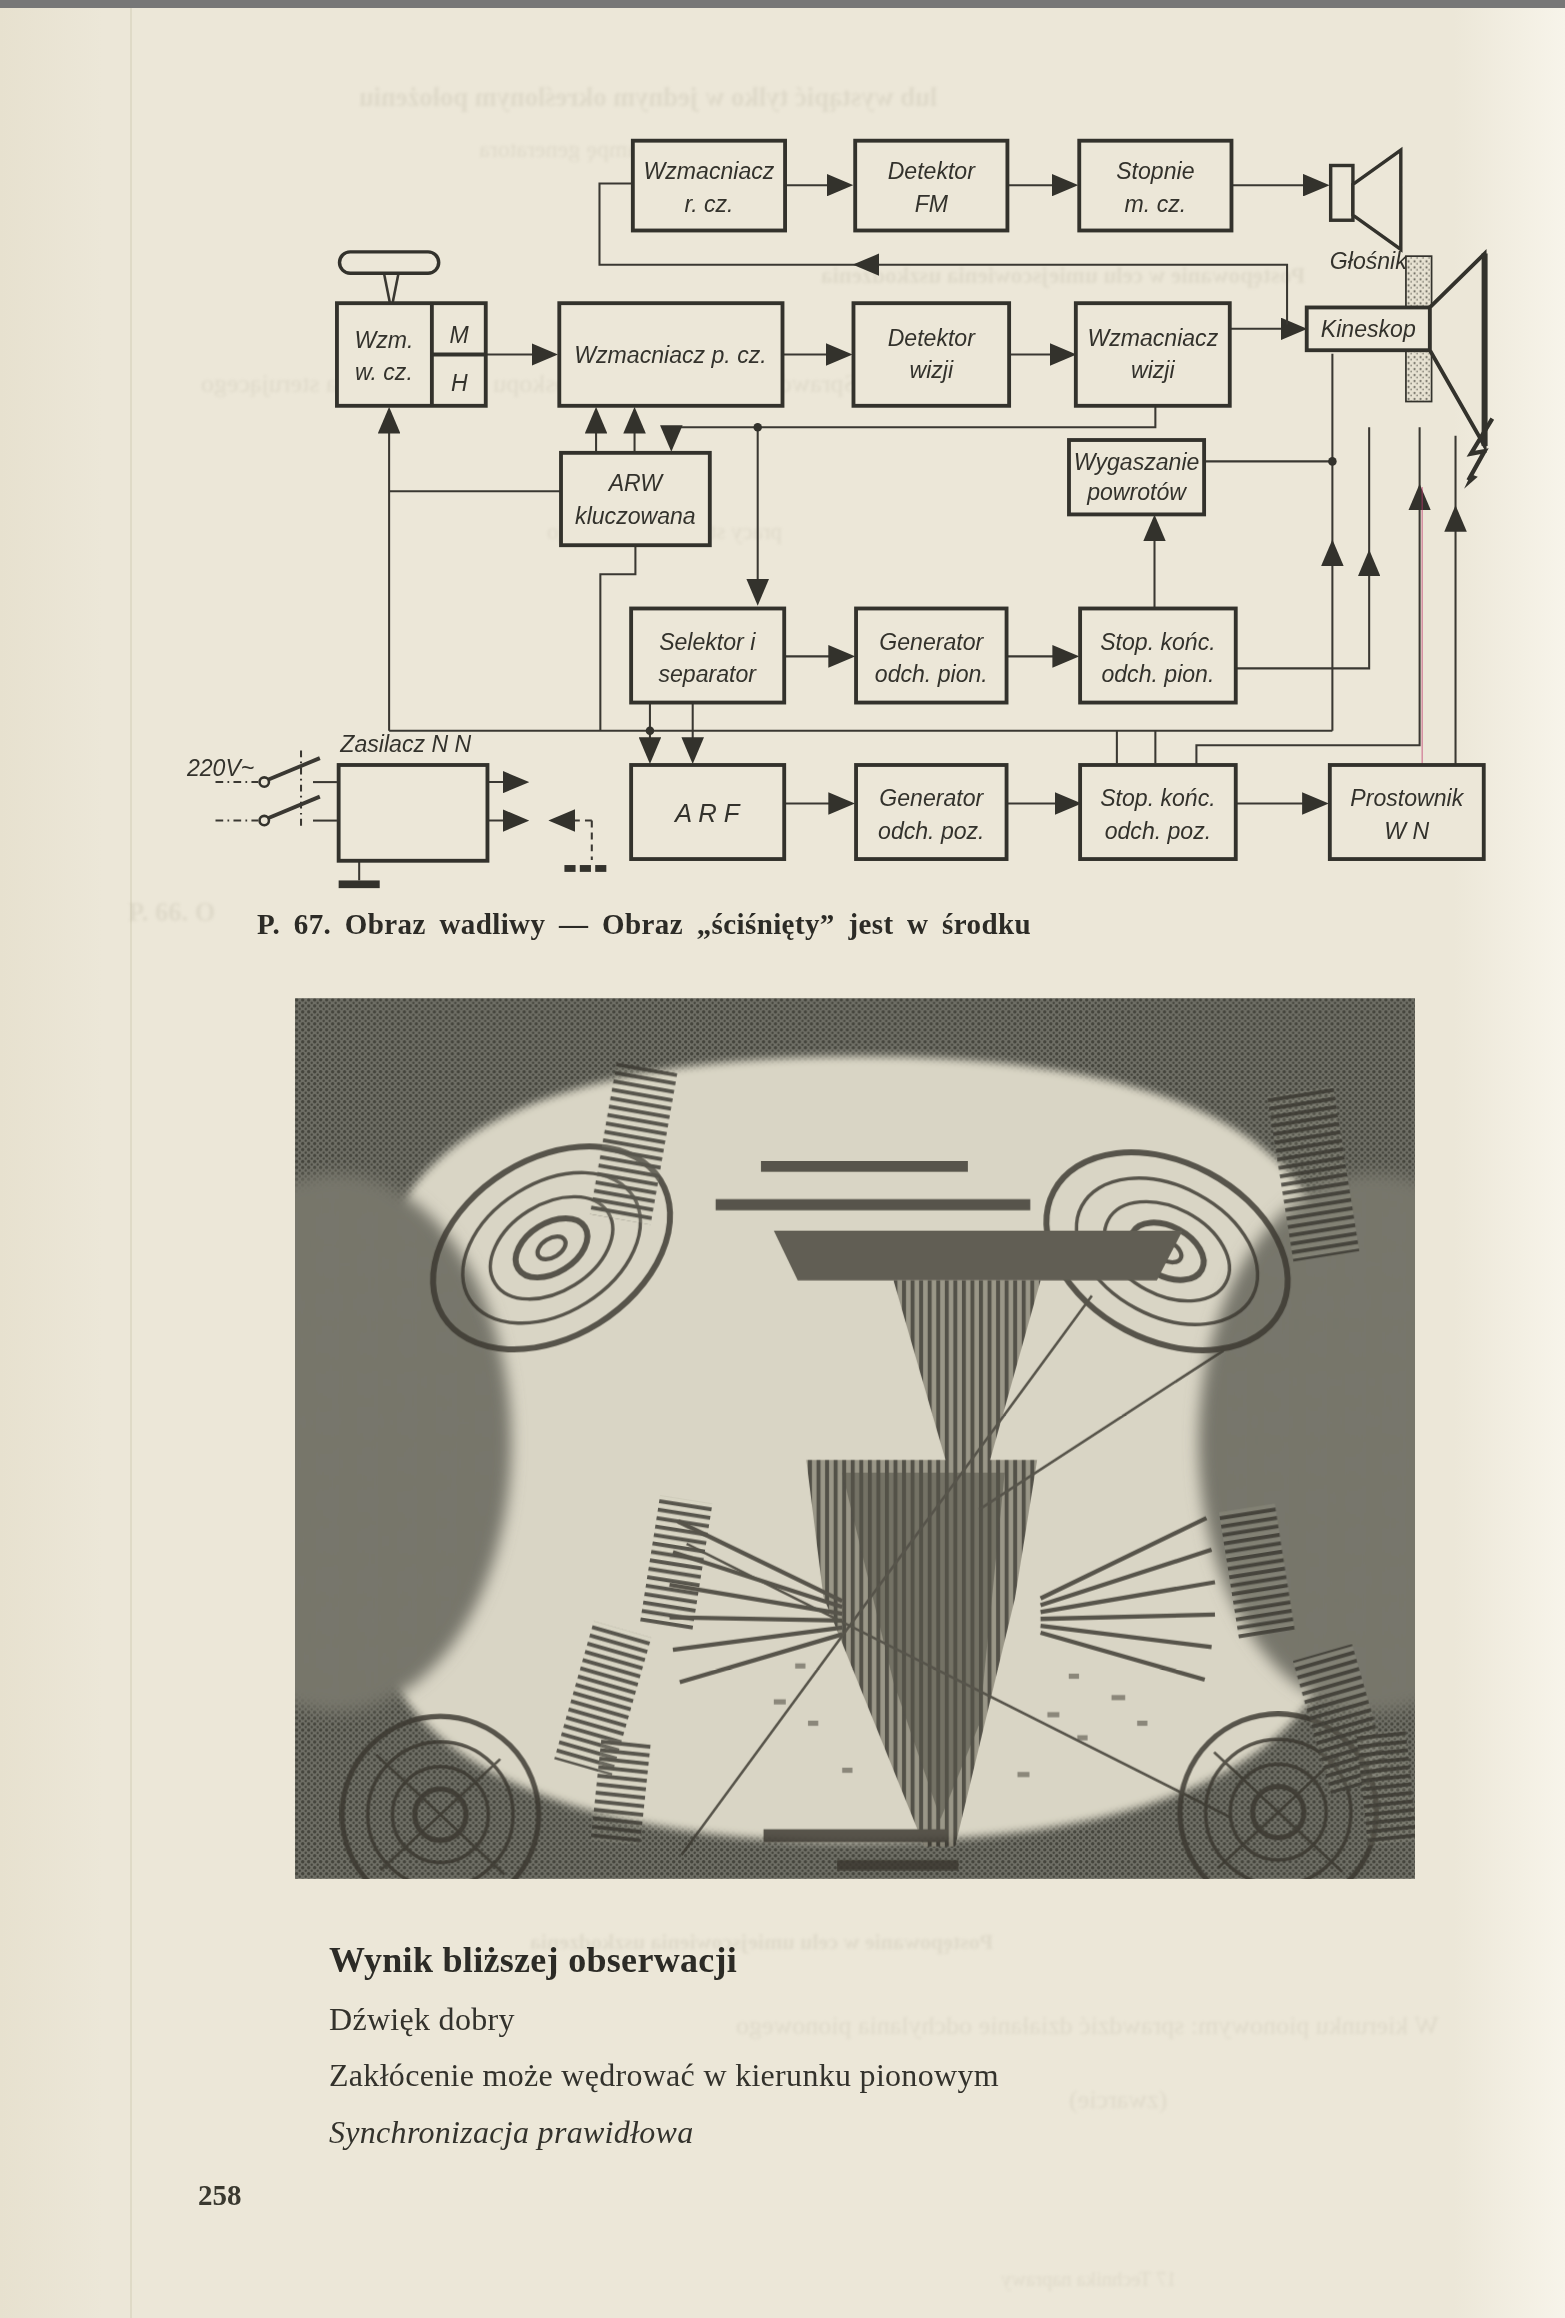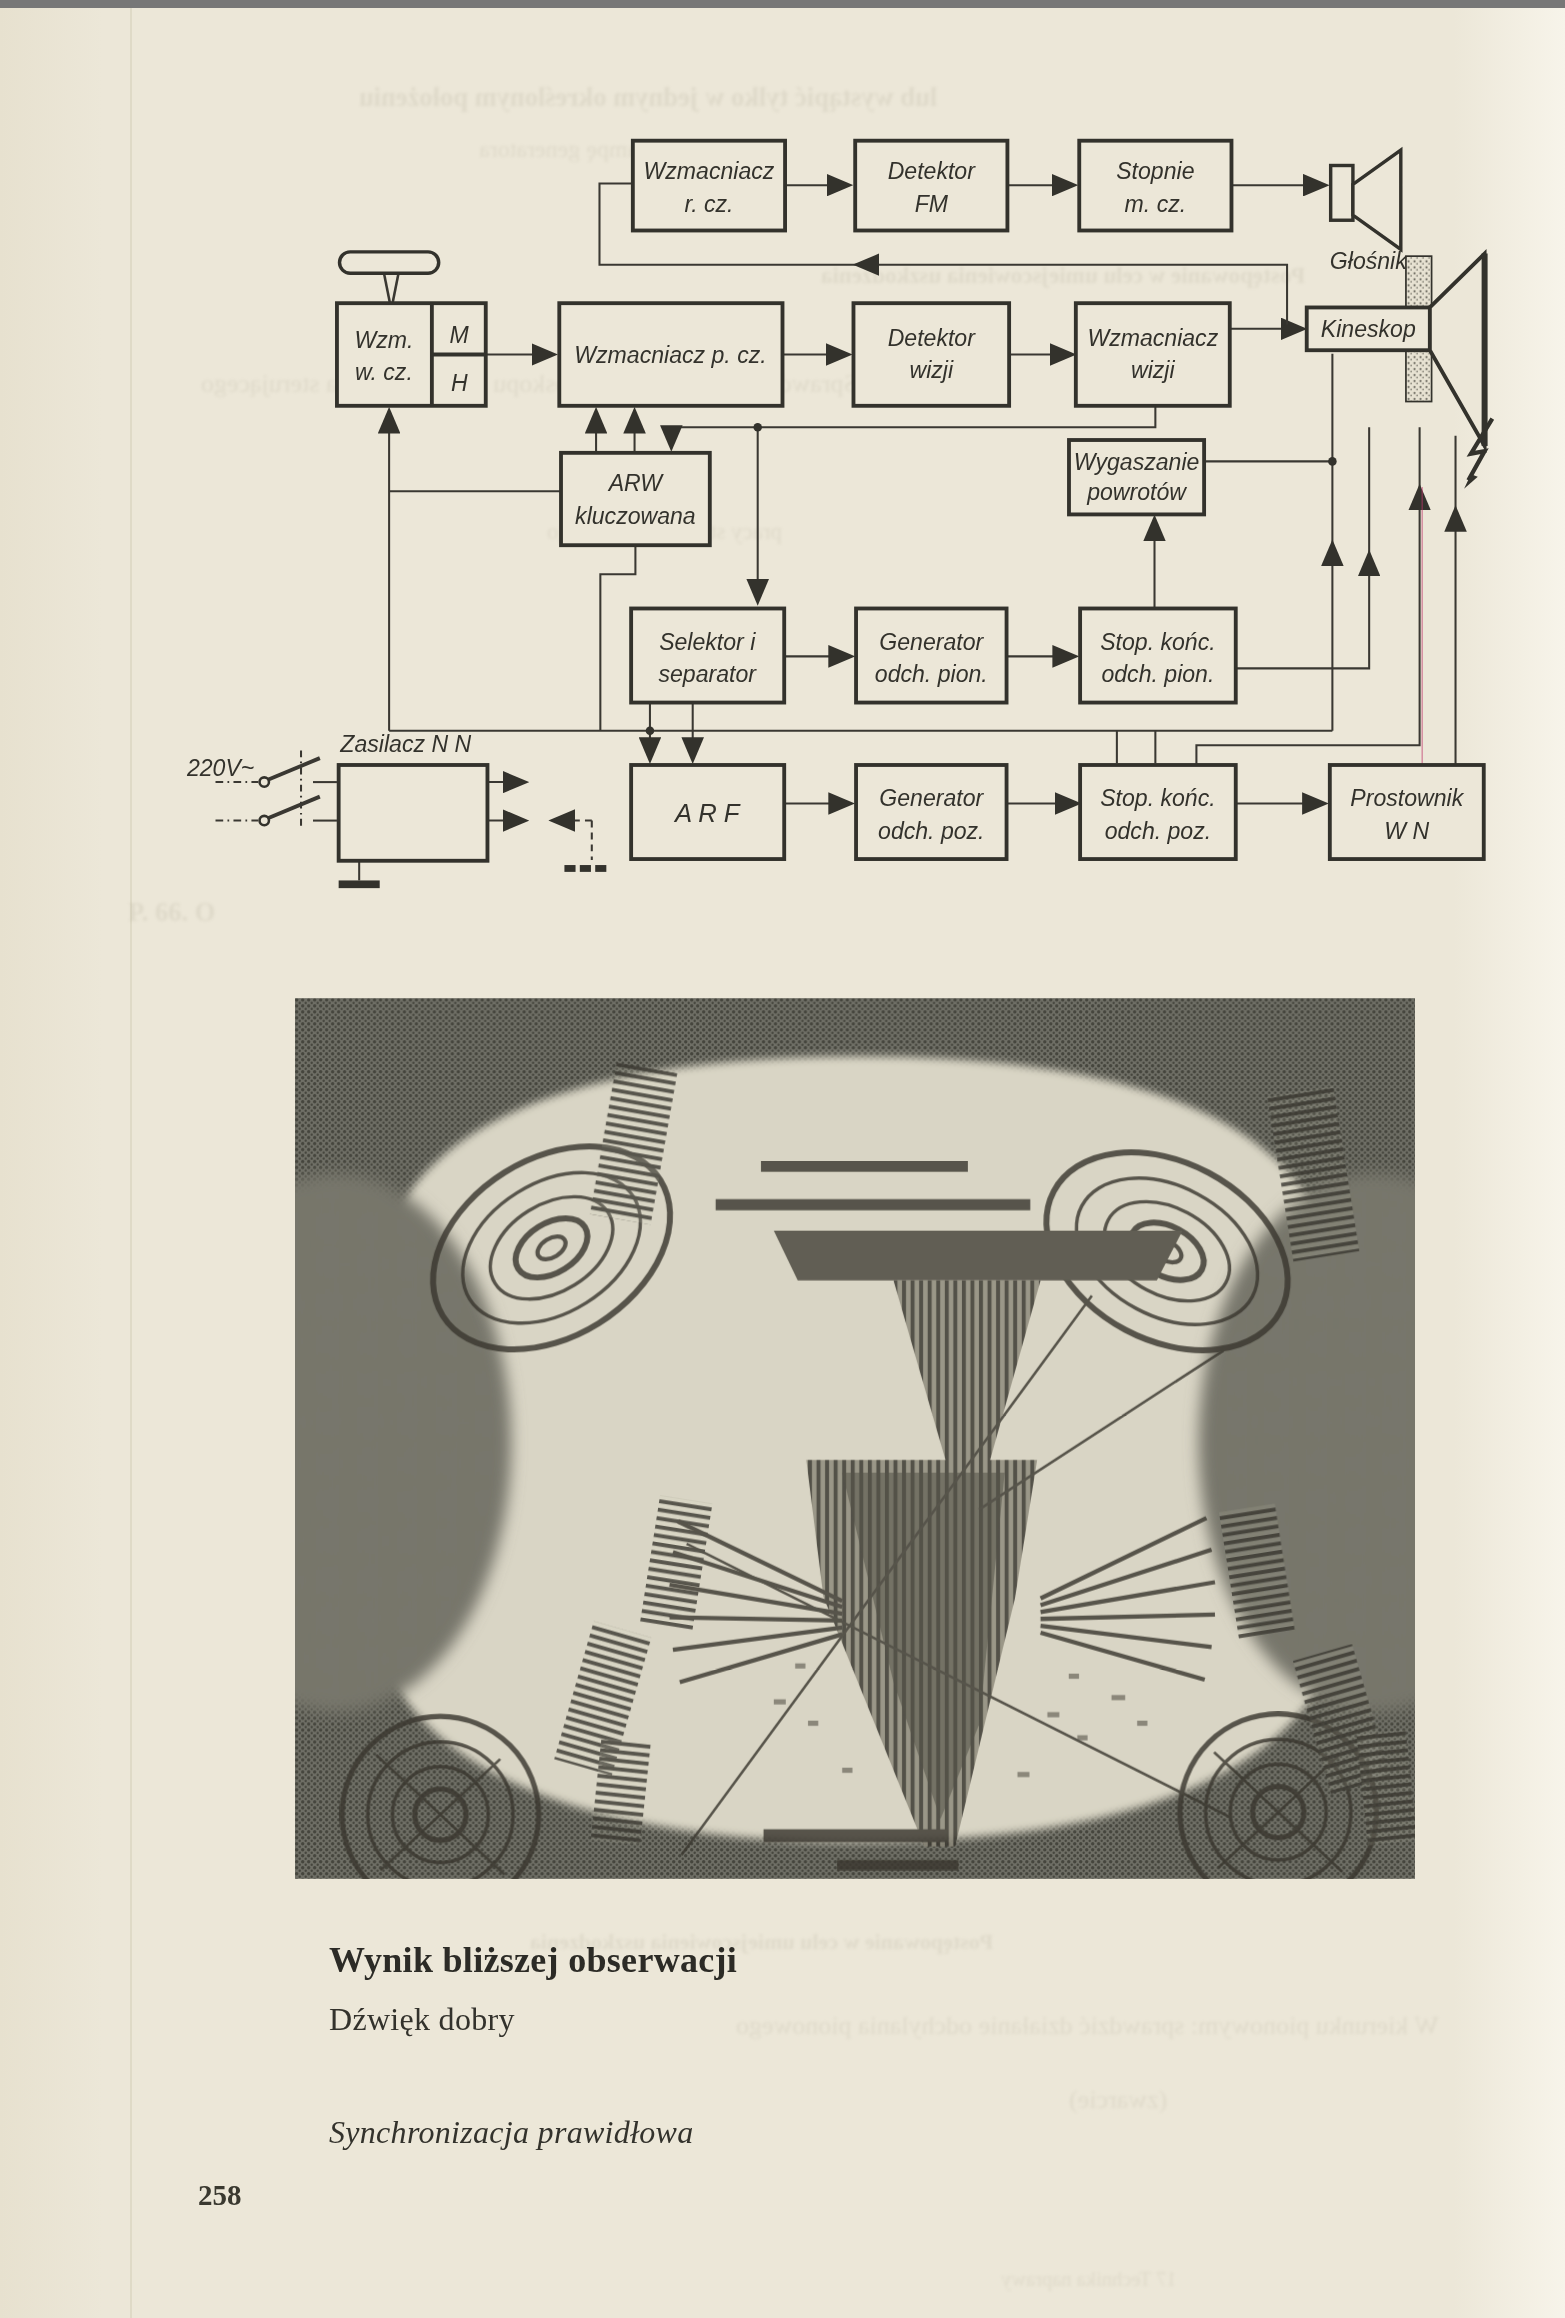--- a/index.html
+++ b/index.html
@@ -240,20 +240,21 @@
       <text x="1089" y="971">odch. poz.</text>
       <text x="1354" y="933">Stop. końc.</text>
       <text x="1354" y="971">odch. poz.</text>
       <text x="1645" y="933">Prostownik</text>
       <text x="1645" y="971">W N</text>
       <text x="470" y="870" text-anchor="start" transform="translate(-72,0)">Zasilacz N N</text>
       <text x="258" y="898">220V~</text>
     </g>
   </svg>
 
+  <div class="caption">P. 67. Obraz wadliwy — Obraz „ściśnięty” jest w środku</div>
 
   <svg class="photo" viewBox="0 0 1310 1030">
     <defs>
       <pattern id="ht" width="7" height="7" patternUnits="userSpaceOnUse">
         <rect width="7" height="7" fill="#6f6f66"></rect>
         <circle cx="2" cy="2" r="2" fill="#45453d"></circle>
         <circle cx="5.5" cy="5.5" r="1.4" fill="#45453d"></circle>
       </pattern>
       <pattern id="ht2" width="6" height="6" patternUnits="userSpaceOnUse">
         <rect width="6" height="6" fill="#8a897d"></rect>
@@ -370,17 +371,18 @@
         <rect x="905" y="790" width="12" height="6"></rect>
           <rect x="585" y="778" width="12" height="6"></rect>
         <rect x="955" y="815" width="16" height="6"></rect>
           <rect x="985" y="845" width="12" height="6"></rect>
       </g>
     </g>
   </svg>
 
   <div class="obs-heading">Wynik bliższej obserwacji</div>
   <div class="obs-line l0">Dźwięk dobry</div>
+  <div class="obs-line l1">Zakłócenie może wędrować w kierunku pionowym</div>
   <div class="obs-line l2">Synchronizacja prawidłowa</div>
 
   <div class="page-number">258</div>
 </div>
 
 
 </body></html>

